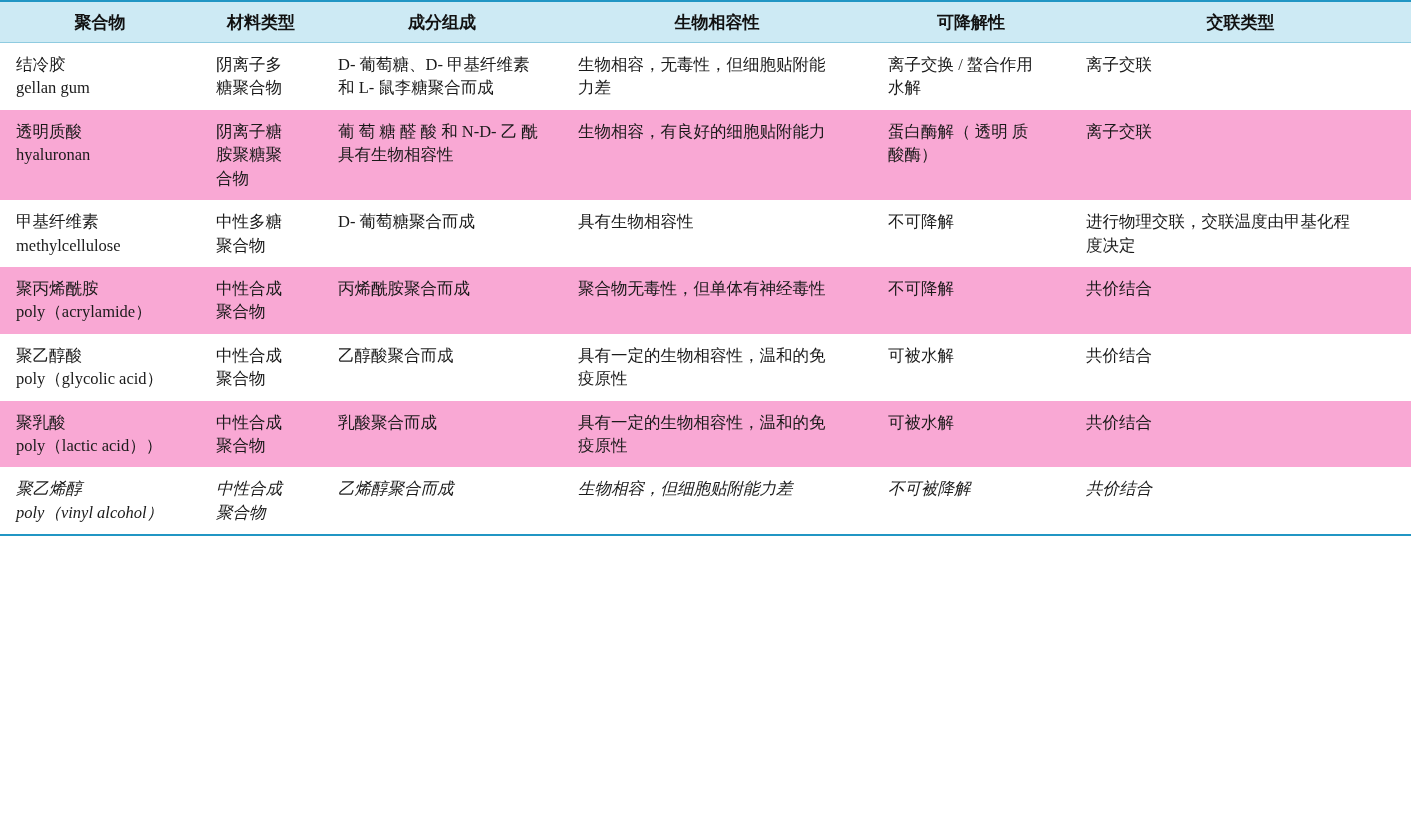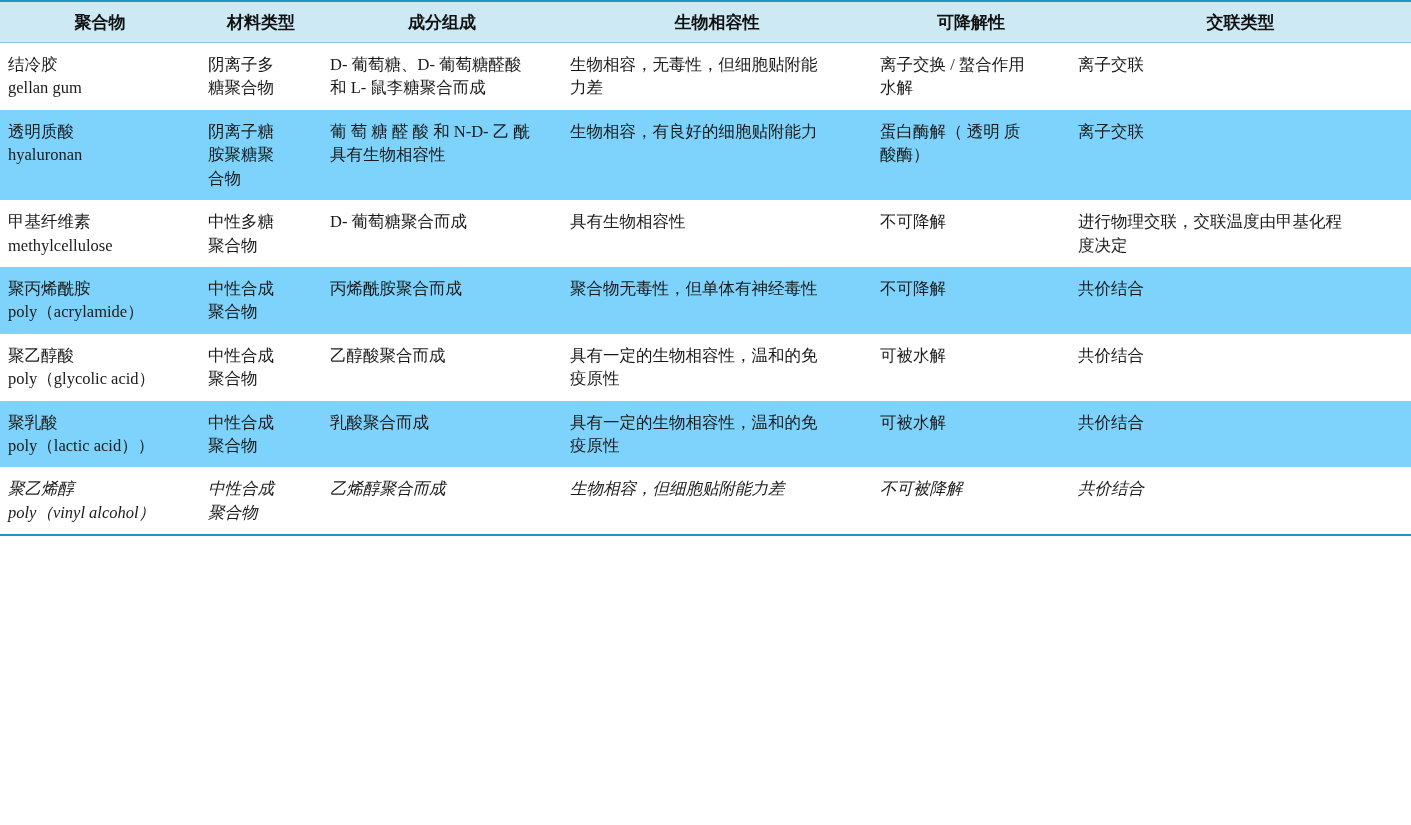--- a/index.html
+++ b/index.html
@@ -32,31 +32,31 @@
     padding: 6px 8px;
     border-top: 2px solid #2196c4;
     border-bottom: 1px solid #8fcbe0;
     font-family: "Liberation Sans", sans-serif;
     color: #111;
     height: 28px;
     vertical-align: middle;
   }
   table.data-table tbody td {
     font-size: 16.5px;
-    padding: 10px 10px 10px 8px;
+    padding: 10px 10px 10px 16px;
     vertical-align: top;
     line-height: 1.42;
     border: none;
     margin-top: 20px;
   }
   tbody tr.row-odd td {
     background: #ffffff;
   }
   tbody tr.row-even td {
-    background: #7dd3fc;
+    background: #f9a8d4;
   }
   tbody tr:last-child td {
     border-bottom: 2px solid #2196c4;
     font-style: italic;
   }
   .col-0 { width: 200px; }
   .col-1 { width: 122px; }
   .col-2 { width: 240px; }
   .col-3 { width: 310px; }
   .col-4 { width: 198px; }
@@ -111,21 +111,21 @@
         <tr class="row-odd">
           <td class="cell c0">
             <span class="line">结冷胶</span>
             <span class="line">gellan gum</span>
           </td>
           <td class="cell c1">
             <span class="line">阴离子多</span>
             <span class="line">糖聚合物</span>
           </td>
           <td class="cell c2">
-            <span class="line">D- 葡萄糖、D- 葡萄糖醛酸</span>
+            <span class="line">D- 葡萄糖、D- 甲基纤维素</span>
             <span class="line">和 L- 鼠李糖聚合而成</span>
           </td>
           <td class="cell c3">
             <span class="line">生物相容，无毒性，但细胞贴附能</span>
             <span class="line">力差</span>
           </td>
           <td class="cell c4">
             <span class="line">离子交换 / 螯合作用</span>
             <span class="line">水解</span>
           </td>

